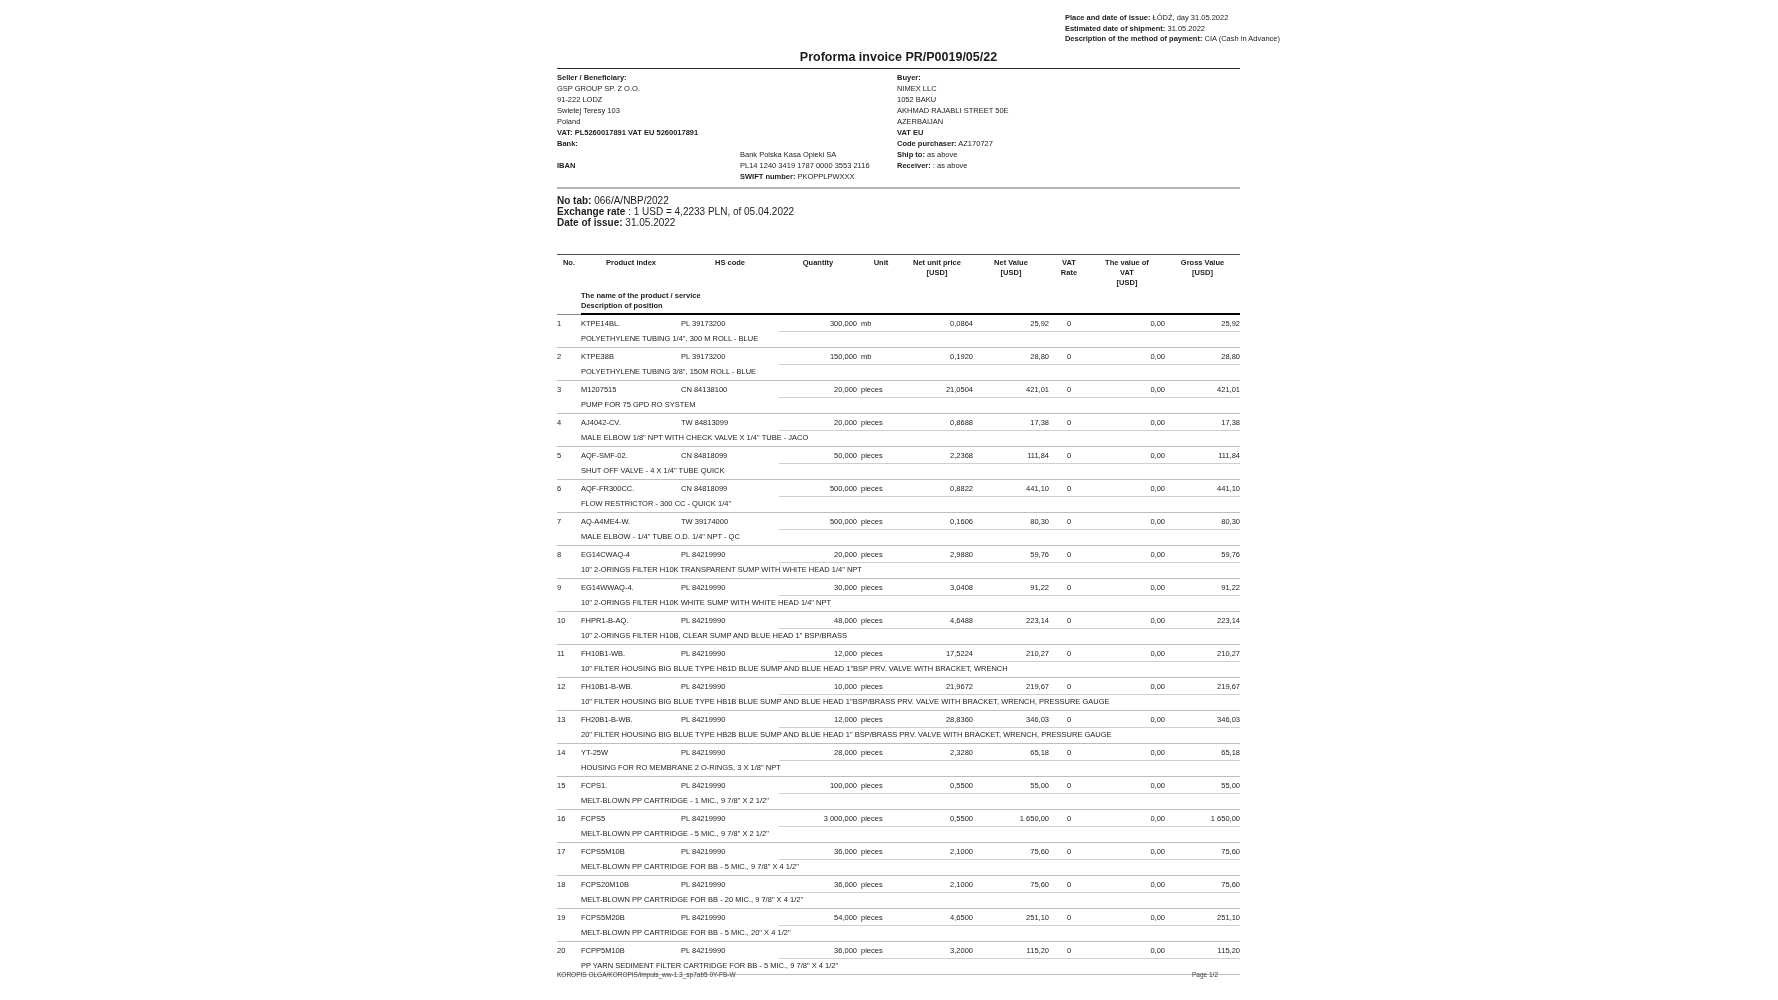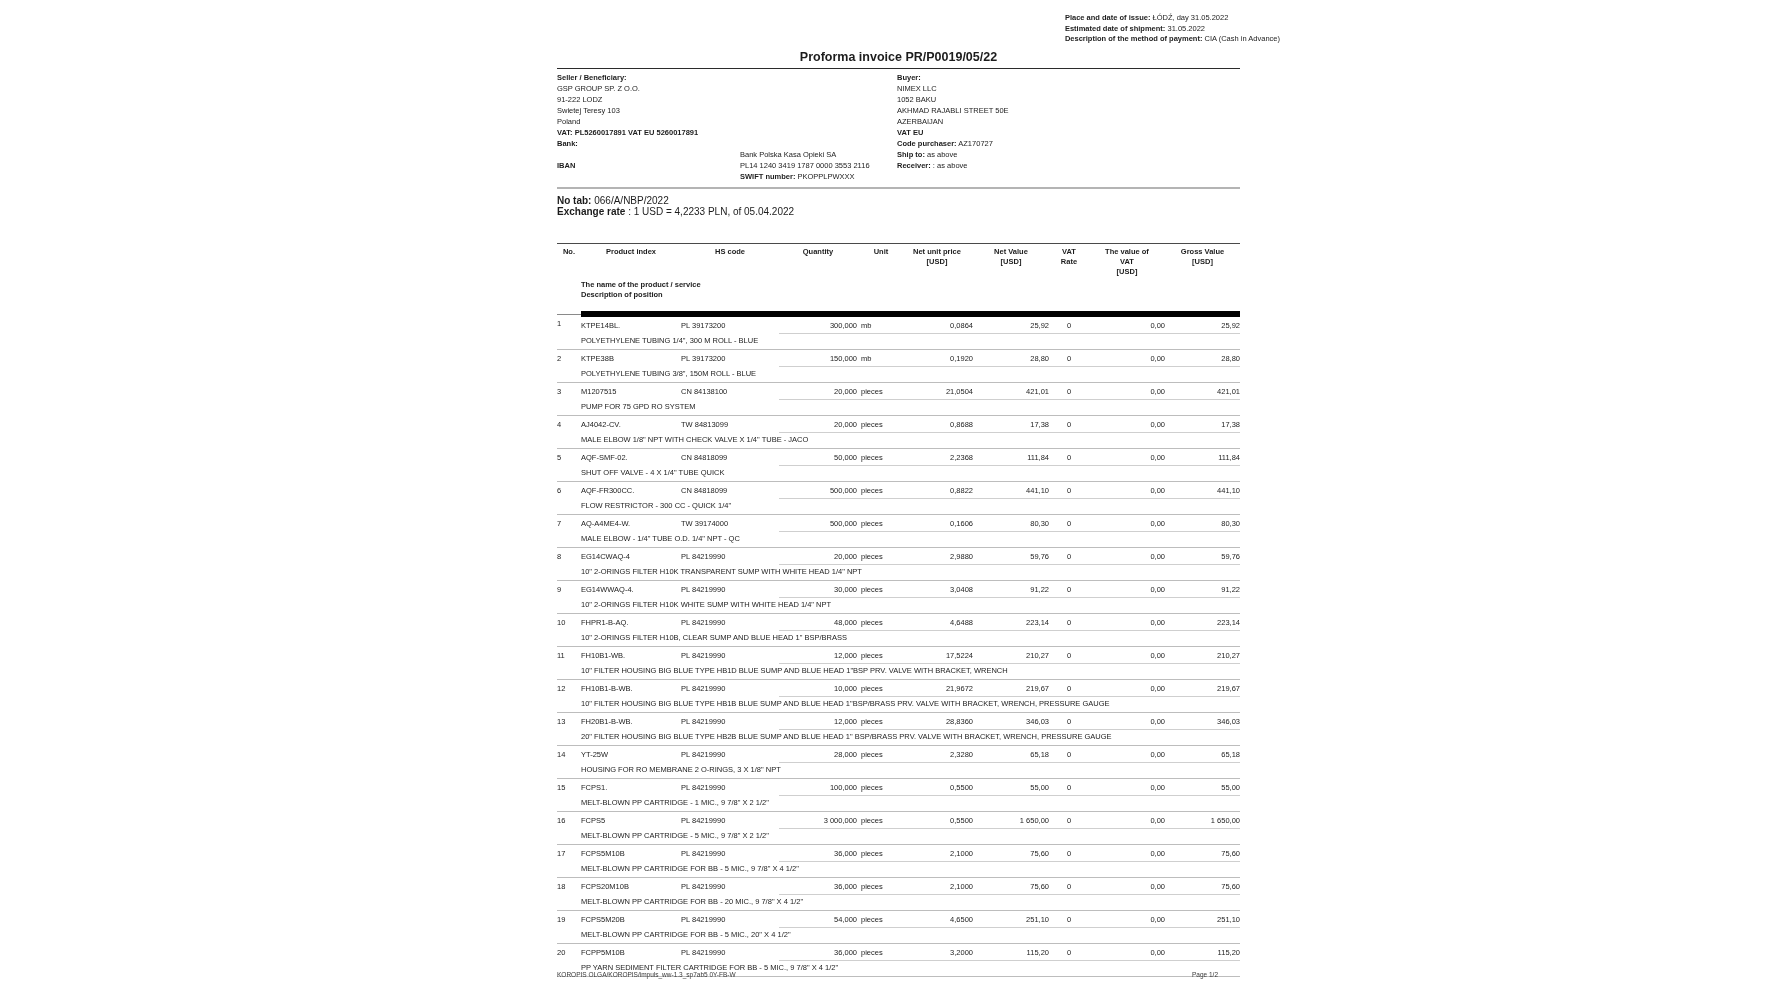--- a/index.html
+++ b/index.html
@@ -33,21 +33,21 @@
   .terms { margin-top:11px; font-size:7.5px; line-height:11.5px; width:683px; }
 
   
   table.items { margin-top:26px; width:683px; border-collapse:collapse; table-layout:fixed;
     font-size:7.5px; }
   table.items th { font-weight:bold; vertical-align:top; padding:3px 0 2px;
     white-space:pre-line; line-height:10px; text-align:center;margin-left:36px; }
   table.items thead tr.cols { border-top:1px solid #4a4a4a; }
   .r { text-align:right; }
   .c { text-align:center; }
-  td.sub { padding:1px 0 11px; line-height:11px; border-bottom:6px solid #000000; }
+  td.sub { padding:1px 0 2px; line-height:11px; border-bottom:2px solid #000000; }
   td.subpad { border-bottom:1px solid #8a8a8a; }
   table.items td { vertical-align:top; line-height:10px; }
   tr.data td { padding:4px 0 2px; }
   tr.data td.ul { border-bottom:1px solid #cfcfcf; }
   tr.desc td { padding:2px 0 3px; border-bottom:1px solid #bdbdbd; }
   .pad-l { padding-left:1px; }
 
   
   .footer { position:absolute; top:971px; left:0; width:100%; display:flex;
     justify-content:space-between; font-size:6.5px; color:#3a3a3a; }
@@ -101,20 +101,21 @@
       <div class="row"><b>Ship to:</b><span> as above</span></div>
       <div class="row"><b>Receiver:</b><span> : as above</span></div>
     </div>
   </div>
 
   <div class="sep"></div>
 
   <div class="details">
     <div class="row"><b>No tab:</b><span> 066/A/NBP/2022</span></div>
     <div class="row"><b>Exchange rate</b><span> : 1 USD = 4,2233 PLN, of 05.04.2022</span></div>
+    <div class="row"><b>Date of issue:</b><span> 31.05.2022</span></div>
   </div>
 
 
   <table class="items">
     <colgroup>
       <col style="width:24px">
         <col style="width:100px">
         <col style="width:98px">
       <col style="width:78px">
         <col style="width:44px">

